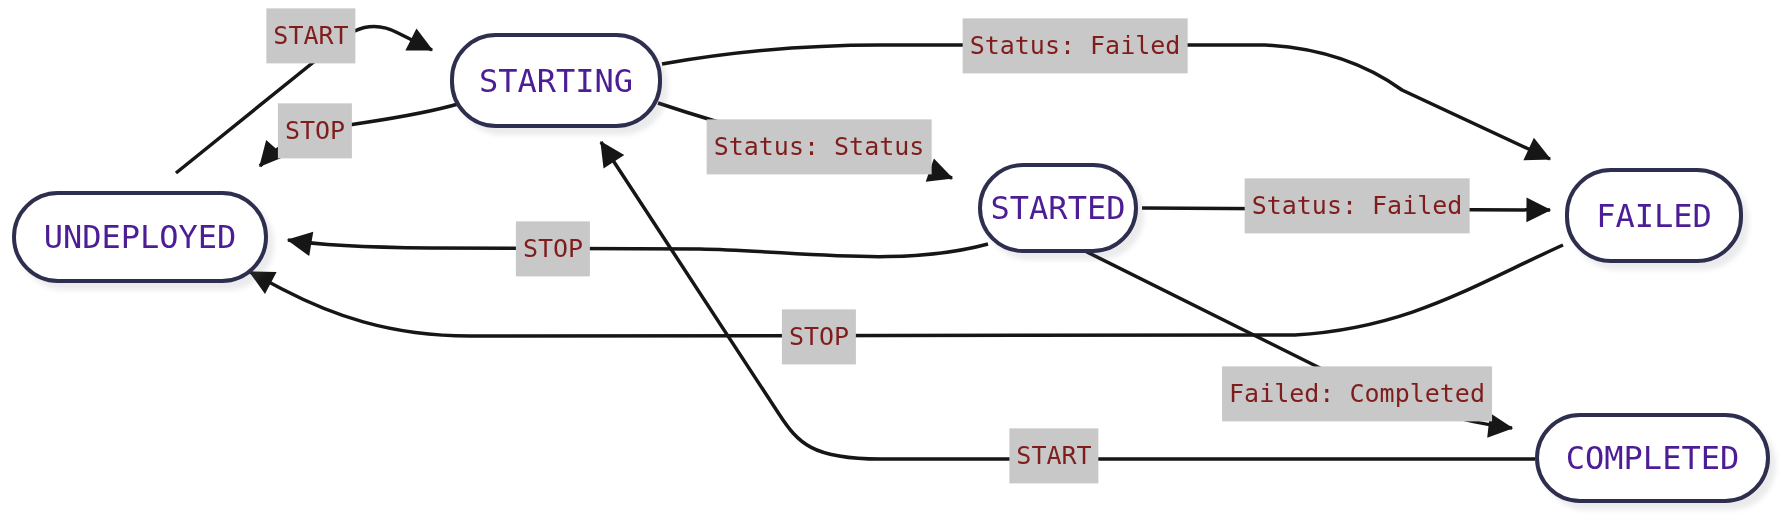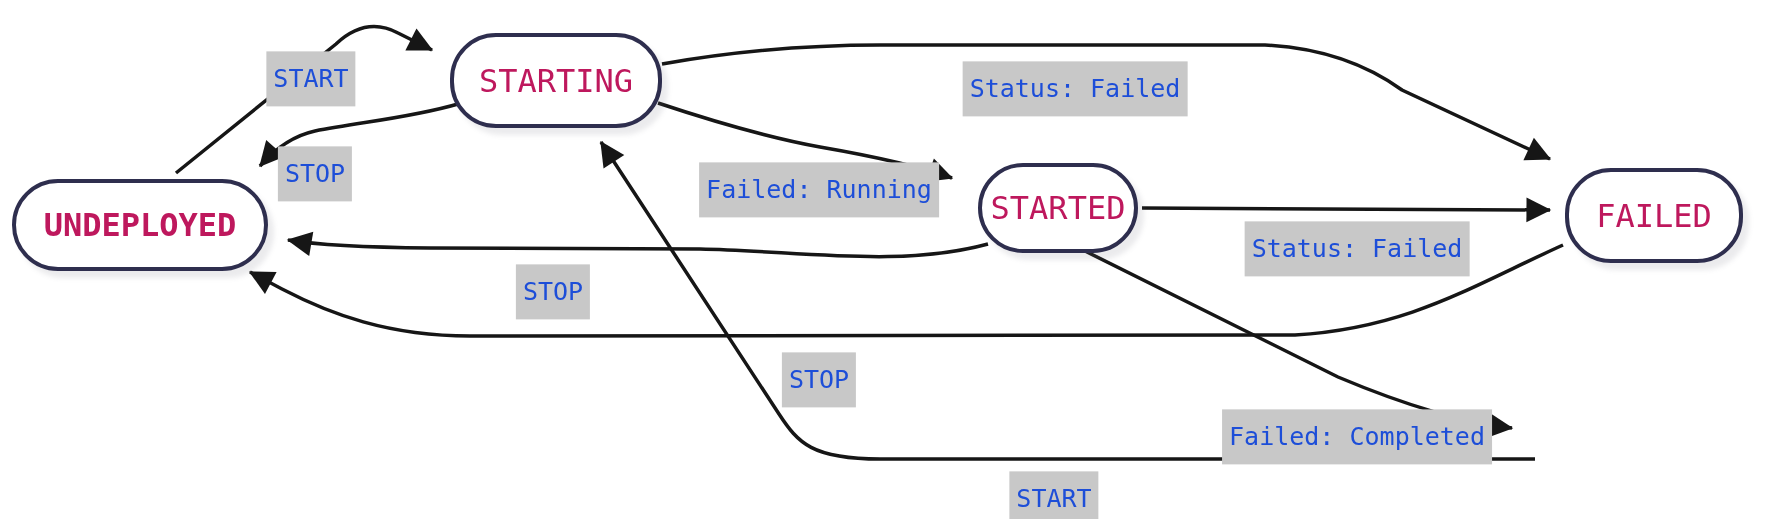--- a/index.html
+++ b/index.html
@@ -11,37 +11,36 @@
     font-family:"DejaVu Sans Mono", monospace;
   }
   #edges{position:absolute;left:0;top:0;width:1786px;height:519px;}
   .state{
     position:absolute;
     box-sizing:border-box;
     background:#ffffff;
     border:4px solid #2e2e4e;
     border-radius:46px;
     display:flex;align-items:center;justify-content:center;
-    color:#be185d;
+    color:#4c1d95;
     font-size:32px;
     letter-spacing:0px;
     box-shadow:6px 7px 5px rgba(110,110,130,0.14);
     z-index:3;
   }
   .edge-label{
     position:absolute;
     transform:translate(-50%,-50%);
     background:#c8c8c8;
-    color:#1d4ed8;
+    color:#7f1d1d;
     font-size:25px;
     line-height:1.25;
     padding:12px 7px;
     white-space:nowrap;
     z-index:2;
-    margin-top:43px;
   }
 </style>
 </head>
 <body>
 
 <div id="canvas">
 
   <svg id="edges" viewBox="0 0 1786 519" xmlns="http://www.w3.org/2000/svg">
     <defs>
       <marker id="arrow" viewBox="0 0 12 12" refX="10.5" refY="6" markerWidth="8.5" markerHeight="8.5" markerUnits="strokeWidth" orient="auto">
@@ -54,36 +53,39 @@
       <path d="M 662 64 Q 770 45 880 45 L 1265 45 Q 1345 49 1402 90 L 1550 159" marker-end="url(#arrow)"></path>
       <path d="M 658 103 C 715 122 765 137 820 147 C 872 156 918 166 952 178" marker-end="url(#arrow)"></path>
       <path d="M 1142 208 L 1550 210" marker-end="url(#arrow)"></path>
       <path d="M 988 244 C 900 268 800 251 700 249 L 430 248 Q 330 247 288 240" marker-end="url(#arrow)"></path>
       <path d="M 1563 245 C 1470 287 1408 328 1295 335 L 470 336 C 388 336 330 314 282 289 L 250 272" marker-end="url(#arrow)"></path>
       <path d="M 1085 251 L 1338 377 Q 1440 420 1512 428" marker-end="url(#arrow)"></path>
       <path d="M 1535 459 L 880 459 C 812 459 798 443 779 414 L 601 142" marker-end="url(#arrow)"></path>
     </g>
   </svg>
 
-  <div class="state" style="left:12px;top:179px;width:256px;height:92px;font-weight:bold;">
+  <div class="state" style="left:12px;top:191px;width:256px;height:92px;">
     <span>UNDEPLOYED</span>
   </div>
   <div class="state" style="left:450px;top:33px;width:212px;height:95px;">
     <span>STARTING</span>
   </div>
   <div class="state" style="left:978px;top:163px;width:160px;height:90px;">
     <span>STARTED</span>
   </div>
   <div class="state" style="left:1565px;top:168px;width:178px;height:95px;text-align:center;">
     <span>FAILED</span>
   </div>
+  <div class="state" style="left:1535px;top:413px;width:235px;height:90px;">
+    <span>COMPLETED</span>
+  </div>
 
   <div class="edge-label" style="left:311px;top:36px;">START</div>
   <div class="edge-label" style="left:315px;top:131px;">STOP</div>
   <div class="edge-label" style="left:1075px;top:46px;">Status: Failed</div>
-  <div class="edge-label" style="left:819px;top:147px;">Failed: Running</div>
+  <div class="edge-label" style="left:819px;top:147px;">Status: Status</div>
   <div class="edge-label" style="left:1357px;top:206px;">Status: Failed</div>
   <div class="edge-label" style="left:553px;top:249px;">STOP</div>
   <div class="edge-label" style="left:819px;top:337px;">STOP</div>
   <div class="edge-label" style="left:1357px;top:394px;">Failed: Completed</div>
   <div class="edge-label" style="left:1054px;top:456px;">START</div>
 
 </div>
 
 </body></html>

